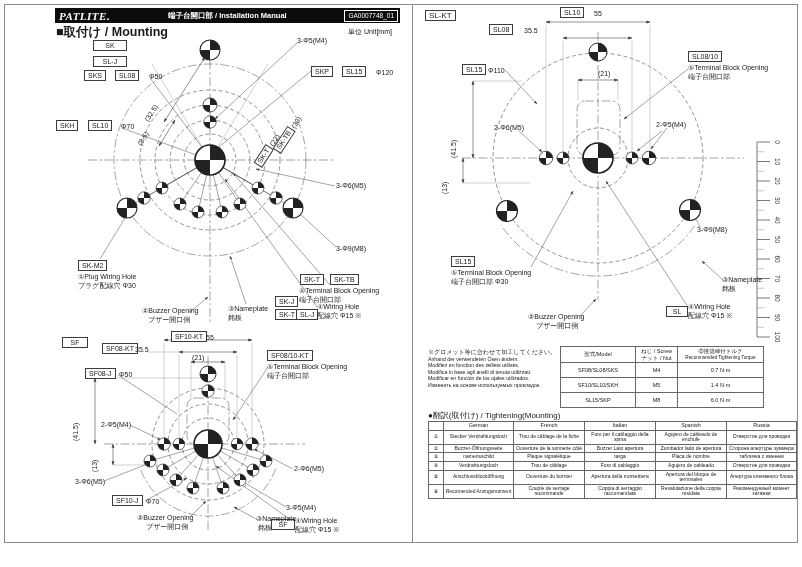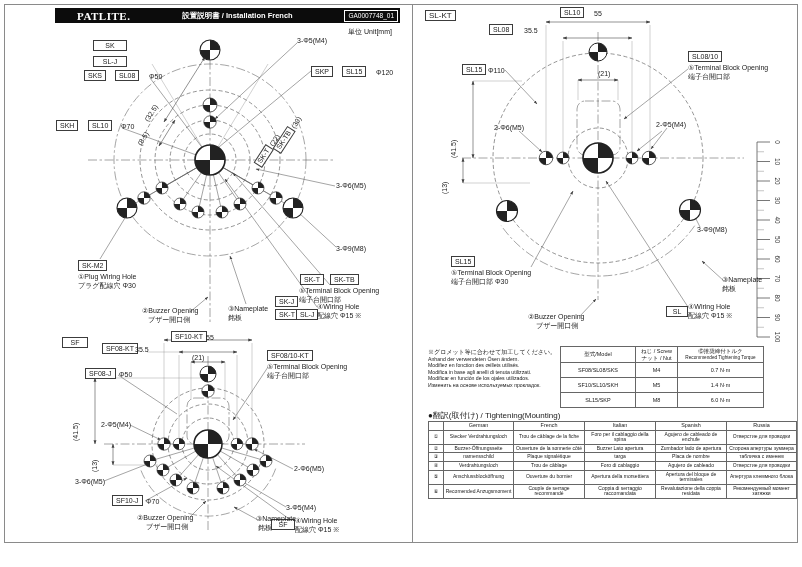--- a/index.html
+++ b/index.html
@@ -3,22 +3,22 @@
 <meta charset="utf-8">
 <style>
   html,body { margin:0; padding:0; background:#e8e8e8; }
   .page { position:relative; width:802px; height:567px; background:#fff;
           font-family:"Liberation Sans", sans-serif; color:#1a1a1a; overflow:hidden; }
   .frame { position:absolute; left:4px; top:4px; width:792px; height:537px; border:1px solid #8a8a8a; }
   .divider { position:absolute; left:412px; top:4px; width:1px; height:538px; background:#8a8a8a; }
 
   .hbar { position:absolute; left:55px; top:8px; width:345px; height:15px; background:#0c0c0c;
           color:#fff; display:flex; align-items:center; z-index:4; }
-  .logo { font-family:"Liberation Serif", serif; font-weight:bold;
-          font-size:11px; letter-spacing:.5px; padding-left:22px; }
+  .logo { font-family:"Liberation Serif", serif; font-style:italic; font-weight:bold;
+          font-size:11px; letter-spacing:.5px; padding-left:4px; }
   .hbar-title { flex:1; text-align:center; font-size:7.5px; font-weight:bold; }
   .hbar-num { border:1px solid #fff; font-size:6.5px; padding:0 3px; margin-right:2px; line-height:10px; }
 
   .sect { position:absolute; left:56px; top:24px; font-size:12.5px; font-weight:bold; z-index:4; }
   .unit { position:absolute; left:348px; top:27px; font-size:7px; z-index:4; }
 
   .tag { position:absolute; border:1px solid #3c3c3c; background:#fff; font-size:7px; line-height:9px;
          padding:0 3px; white-space:nowrap; text-align:center; z-index:3; }
   .lbl { position:absolute; font-size:7px; line-height:8px; white-space:nowrap; z-index:3; background:rgba(255,255,255,.0); }
   .rlbl { position:absolute; font-size:7px; line-height:8px; white-space:nowrap; z-index:3;
@@ -53,23 +53,24 @@
 </style>
 </head>
 <body>
 
 <div class="page">
   <div class="frame"></div>
   <div class="divider"></div>
 
   <div class="hbar">
     <span class="logo">PATLITE.</span>
-    <span class="hbar-title">設置説明書 / Installation French</span>
+    <span class="hbar-title">端子台開口部 / Installation Manual</span>
     <span class="hbar-num">GA0007748_01</span>
   </div>
+  <div class="sect">■取付け / Mounting</div>
   <div class="unit">単位 Unit[mm]</div>
 
   <svg class="draw" width="802" height="567" viewBox="0 0 802 567">
     <defs>
       <g id="cent">
         <circle r="10" fill="#fff" stroke="#222" stroke-width="1.1"></circle>
         <path fill="#222" d="M0,0 L0,-10 A10,10 0 0 1 10,0 Z M0,0 L0,10 A10,10 0 0 1 -10,0 Z"></path>
       </g>
       <marker id="ar" viewBox="0 0 10 10" refX="9" refY="5" markerWidth="7" markerHeight="7" orient="auto-start-reverse">
         <path d="M0,1.5 L10,5 L0,8.5 Z" fill="#444"></path>

